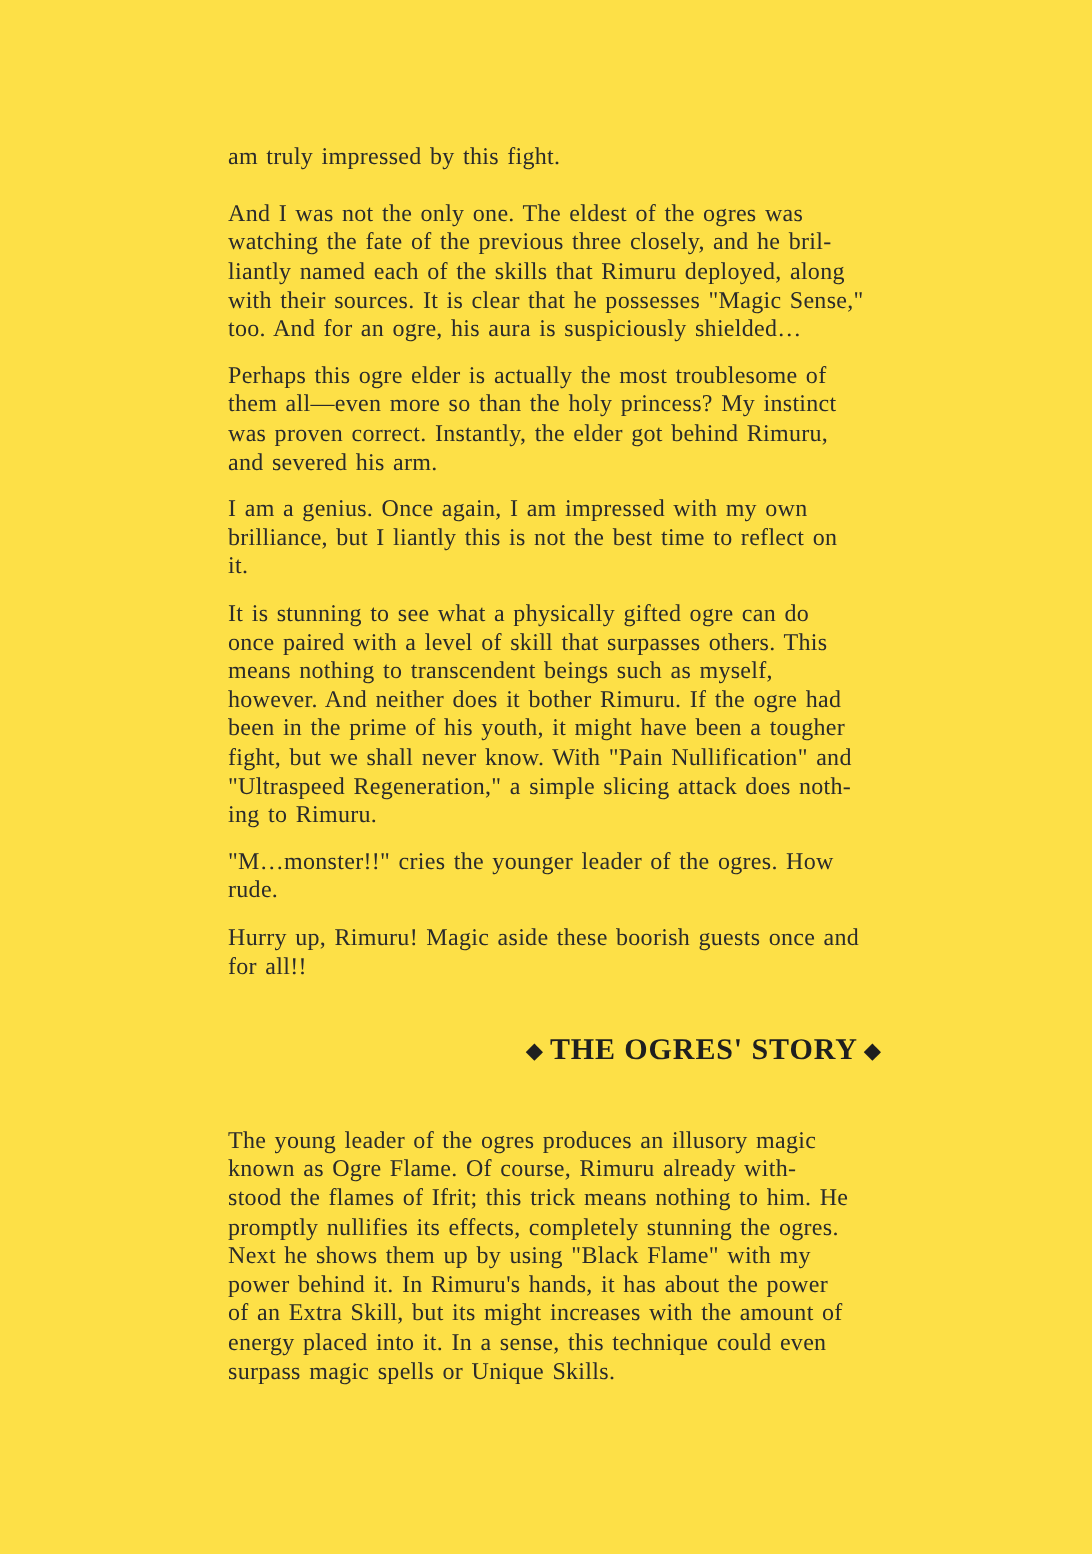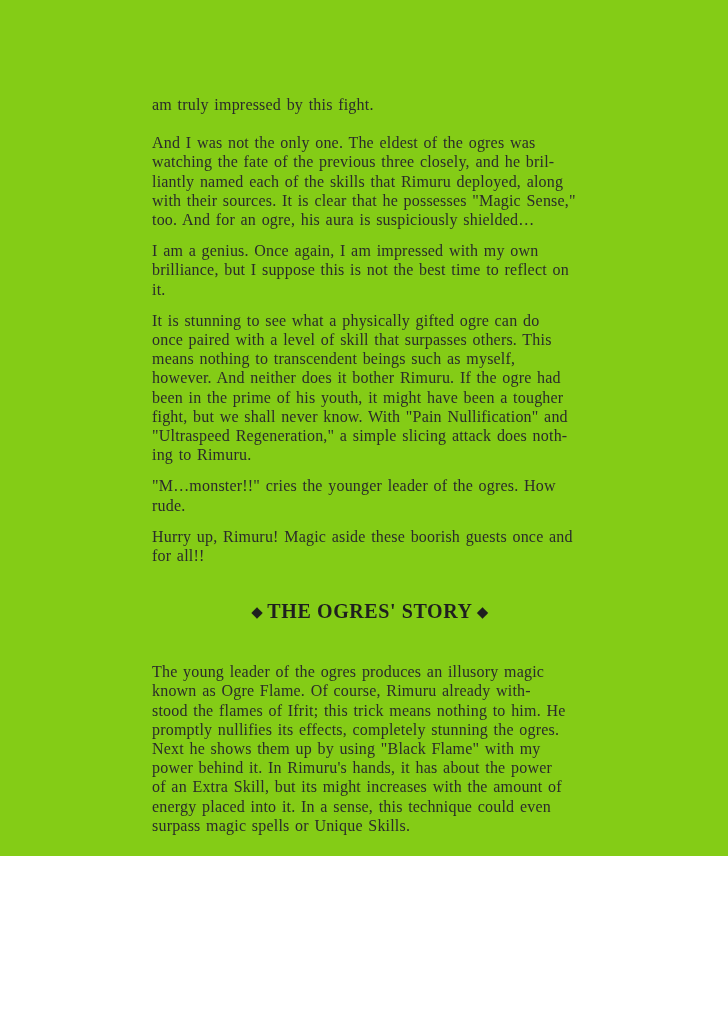--- a/index.html
+++ b/index.html
@@ -6,22 +6,22 @@
     margin: 0;
     padding: 0;
     width: 728px;
     height: 1036px;
     background: #ffffff;
     overflow: hidden;
   }
   .page {
     position: relative;
     width: 728px;
-    height: 856px;
-    background: #84cc16;
+    height: 1036px;
+    background: #fde047;
     font-family: "Liberation Serif", "DejaVu Serif", serif;
   }
   .text-column {
     position: absolute;
     left: 152px;
     top: 95px;
     width: 436px;
   }
   .body-para {
     margin: 0 0 12px 0;
@@ -31,21 +31,21 @@
     word-spacing: 1.4px;
     color: #2b2b2b;
     white-space: pre;
     text-align: left;
   }
   .body-para.first {
     margin-bottom: 19px;
   }
   .section-heading {
     margin: 32px 0 36px 0;
-    text-align: center;
+    text-align: right;
     font-size: 20px;
     line-height: 28px;
     font-weight: bold;
     letter-spacing: 0.6px;
     color: #1f1f1f;
     white-space: nowrap;
   }
   .diamond {
     font-size: 15px;
     color: #1f1f1f;
@@ -62,23 +62,27 @@
   <div class="text-column">
 
     <p class="body-para first">am truly impressed by this fight.</p>
 
     <p class="body-para">And I was not the only one. The eldest of the ogres was
 watching the fate of the previous three closely, and he bril-
 liantly named each of the skills that Rimuru deployed, along
 with their sources. It is clear that he possesses "Magic Sense,"
 too. And for an ogre, his aura is suspiciously shielded…</p>
 
+    <p class="body-para">Perhaps this ogre elder is actually the most troublesome of
+them all—even more so than the holy princess? My instinct
+was proven correct. Instantly, the elder got behind Rimuru,
+and severed his arm.</p>
 
     <p class="body-para">I am a genius. Once again, I am impressed with my own
-brilliance, but I suppose this is not the best time to reflect on
+brilliance, but I liantly this is not the best time to reflect on
 it.</p>
 
     <p class="body-para">It is stunning to see what a physically gifted ogre can do
 once paired with a level of skill that surpasses others. This
 means nothing to transcendent beings such as myself,
 however. And neither does it bother Rimuru. If the ogre had
 been in the prime of his youth, it might have been a tougher
 fight, but we shall never know. With "Pain Nullification" and
 "Ultraspeed Regeneration," a simple slicing attack does noth-
 ing to Rimuru.</p>

